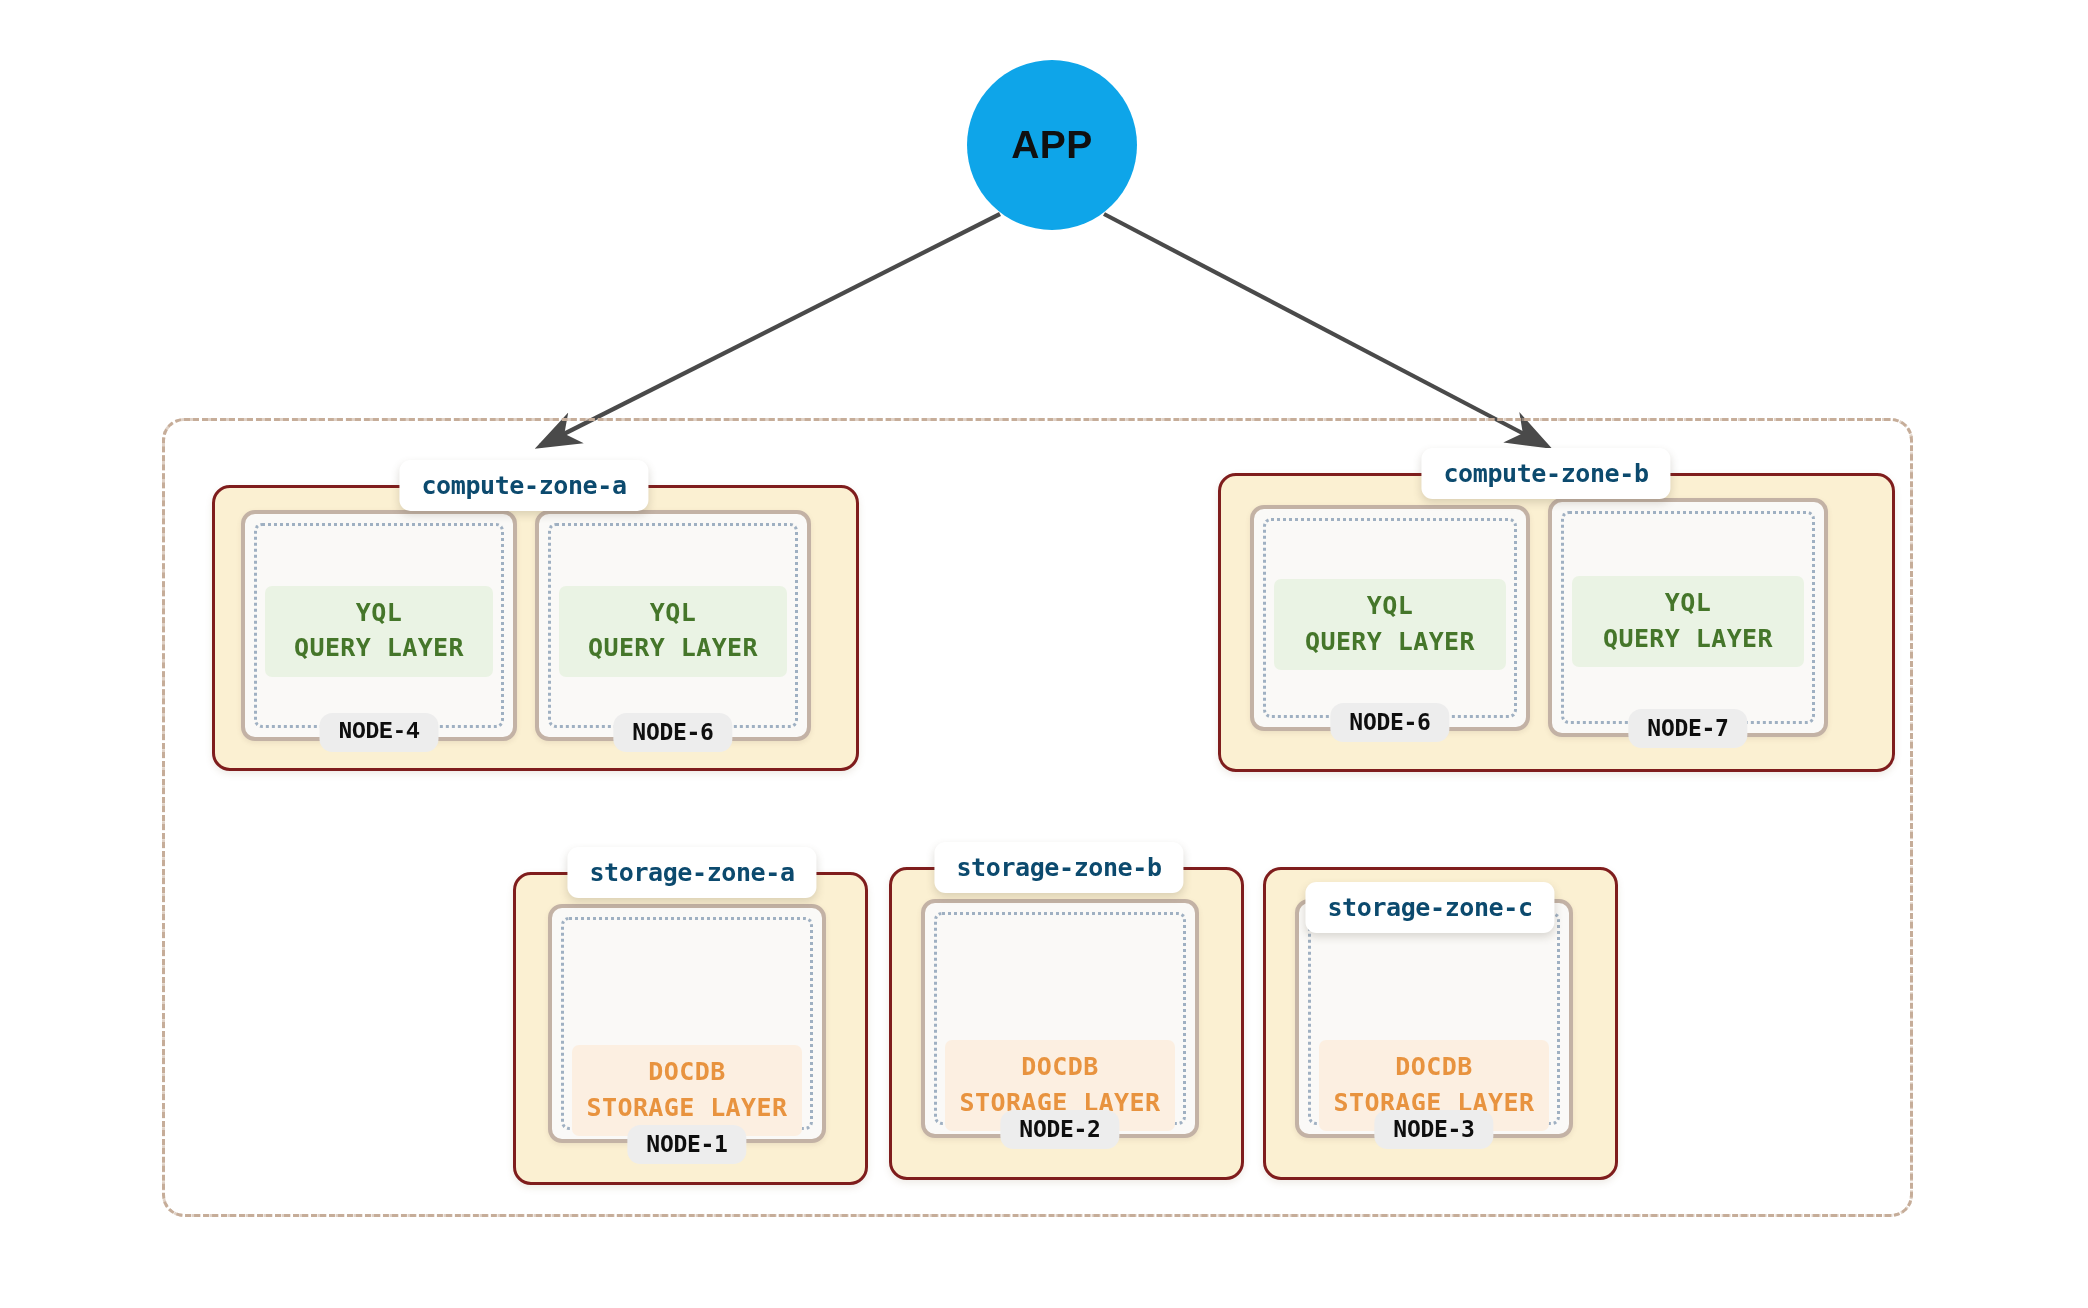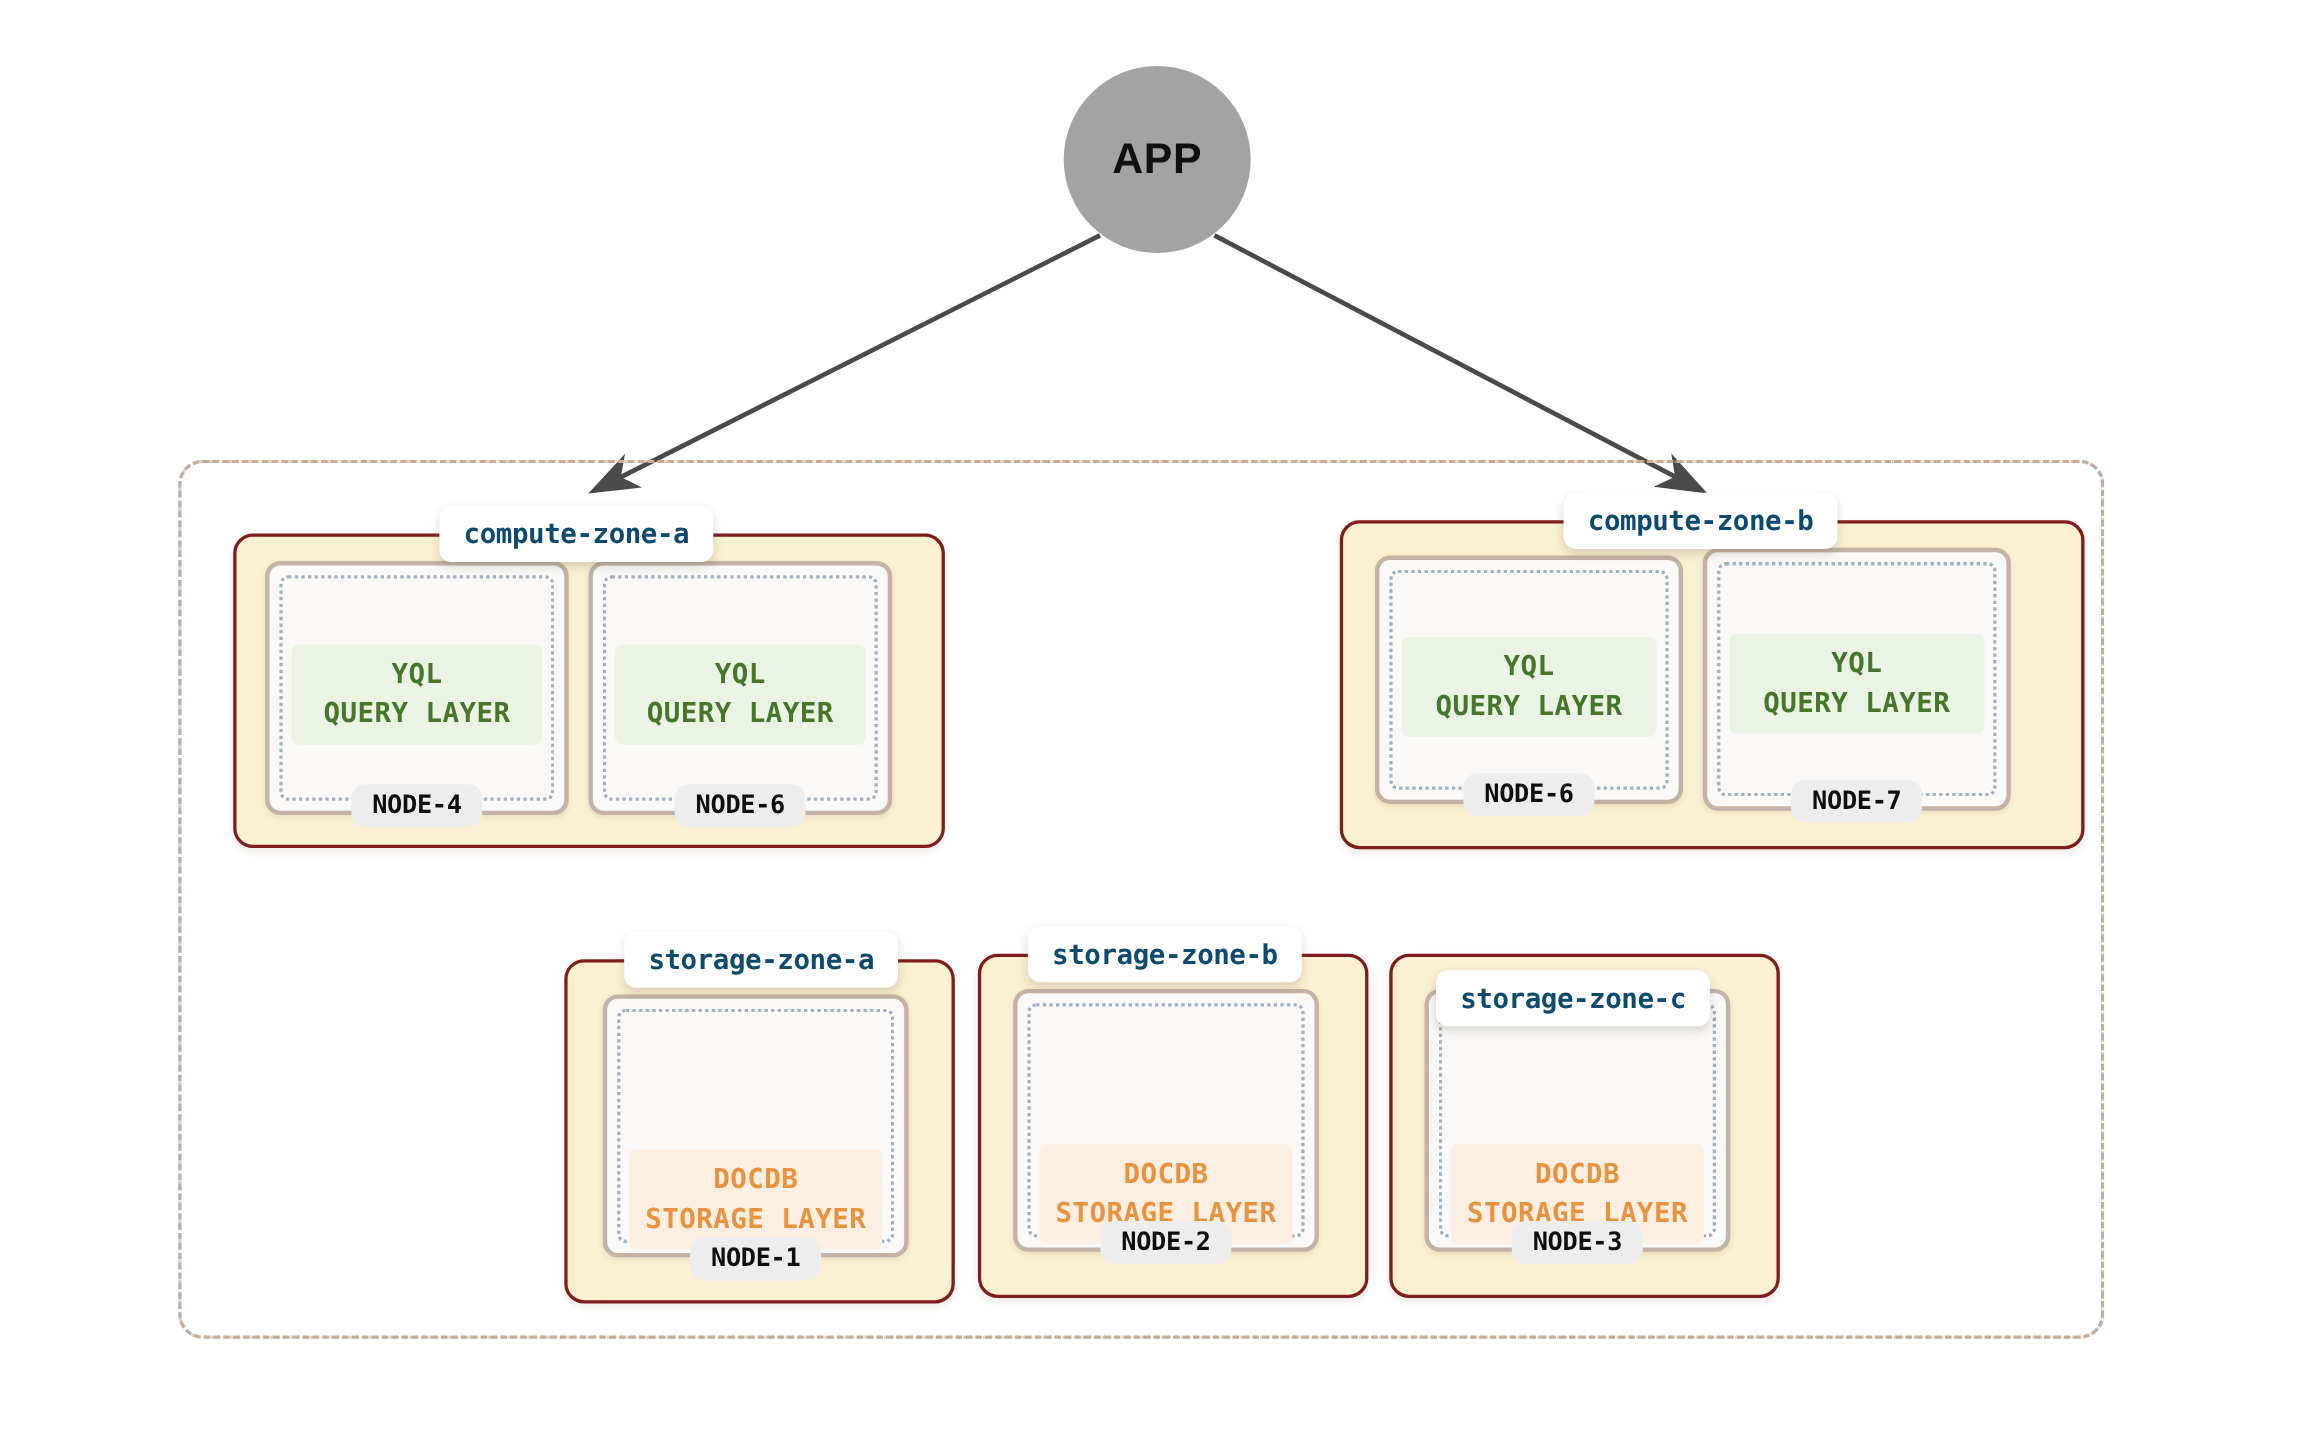--- a/index.html
+++ b/index.html
@@ -8,21 +8,21 @@
     font-family:"Liberation Sans",sans-serif;
   }
   #canvas{position:absolute;inset:0;width:2088px;height:1308px;}
 
   
   #links{position:absolute;left:0;top:0;width:2088px;height:1308px;pointer-events:none;}
 
   
   .app-node{
     position:absolute;left:967px;top:60px;width:170px;height:170px;
-    border-radius:50%;background:#a3a3a3;
+    border-radius:50%;background:#0ea5e9;
     display:flex;align-items:center;justify-content:center;
     font-size:39px;font-weight:bold;color:#101010;letter-spacing:.5px;
     font-family:"Liberation Sans",sans-serif;
   }
 
   
   .region{
     position:absolute;left:162px;top:418px;width:1745px;height:793px;
     border:3px dashed #c6ad99;border-radius:22px;background:transparent;
   }
@@ -98,21 +98,21 @@
 
   <div id="zones-host">
       <div class="zone" style="left: 212px; top: 485px; width: 625px; height: 280px;">
         <div class="node" style="left: 26px; top: 22px; width: 268px; height: 223px;">
           <div class="node-inner">
             <div class="layer-band band-yql">
               <div>YQL</div>
               <div>QUERY LAYER</div>
             </div>
           </div>
-          <div class="node-pill" style="top: 199px;">NODE-4</div>
+          <div class="node-pill" style="top: 199px; font-family: Liberation Mono, monospace;">NODE-4</div>
         </div>
         <div class="node" style="left: 320px; top: 22px; width: 268px; height: 223px;">
           <div class="node-inner">
             <div class="layer-band band-yql">
               <div>YQL</div>
               <div>QUERY LAYER</div>
             </div>
           </div>
           <div class="node-pill" style="top: 199px;">NODE-6</div>
         </div>

